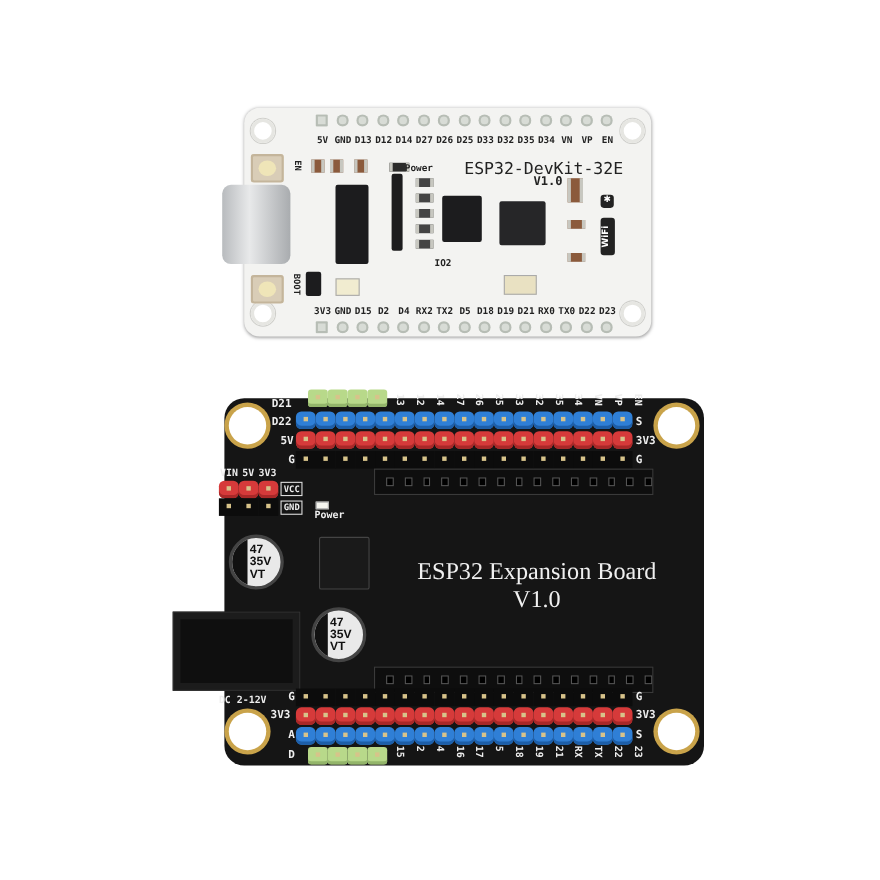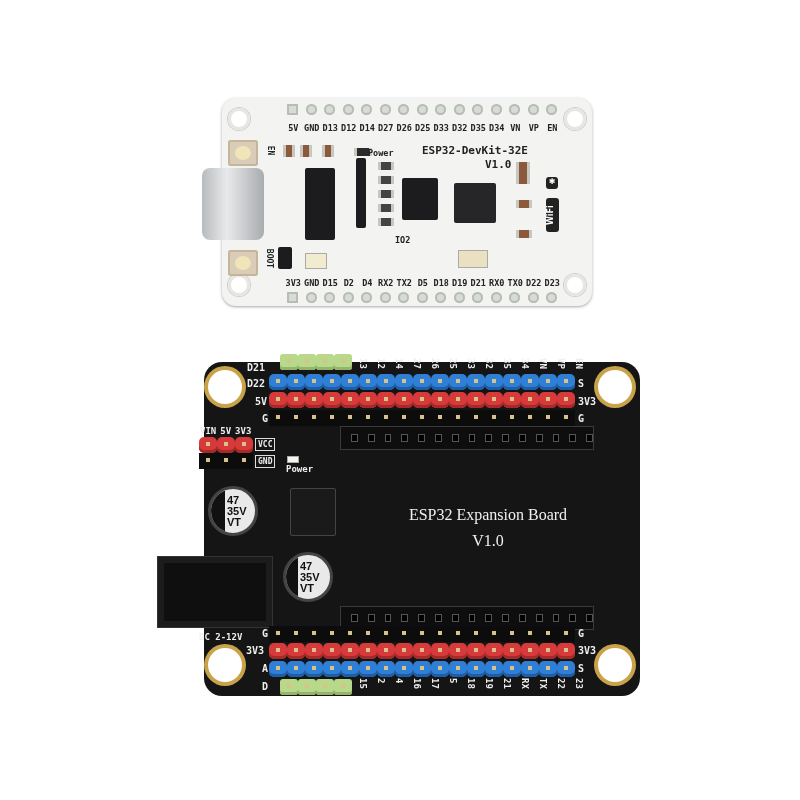--- a/index.html
+++ b/index.html
@@ -31,21 +31,21 @@
   .hdr.blue div{background:#2f7fd6;border-radius:5px;box-shadow:inset 0 -3px 0 #1d5ea8;}
   .hdr.green div{background:#b8d98a;border-radius:3px;box-shadow:inset 0 -3px 0 #93b56a;}
   .hdr.black div{background:#0c0c0c;}
   .femhdr{position:absolute;height:22px;background:#0e0e0e;border:1px solid #3a3a3a;display:flex;align-items:center;}
   .femhdr i{display:inline-block;width:6px;height:6px;background:#000;border:1px solid #555;margin-left:10px;}
   .wsilk{position:absolute;font-family:"DejaVu Sans Mono",monospace;font-size:10px;font-weight:bold;color:#eee;white-space:nowrap;}
   .vlabel{position:absolute;font-family:"DejaVu Sans Mono",monospace;font-size:9px;font-weight:bold;color:#eee;writing-mode:vertical-rl;}
   .cap{position:absolute;width:44px;height:44px;border-radius:50%;background:#e9e9e9;border:3px solid #444;overflow:hidden;}
   .cap .cap-text{position:absolute;font-family:"Liberation Sans",sans-serif;font-weight:bold;font-size:11px;color:#111;line-height:10px;}
   .jack{position:absolute;left:157px;top:556px;width:114px;height:70px;background:#0f0f0f;border:1px solid #333;box-shadow:inset 0 0 0 6px #1c1c1c;}
-  .title-serif{position:absolute;font-family:"Liberation Serif",serif;color:#f0f0f0;font-size:16px;text-align:center;width:280px;}
+  .title-serif{position:absolute;font-family:"Liberation Serif",serif;color:#f0f0f0;font-size:22px;text-align:center;width:280px;}
 </style>
 </head>
 <body>
 
 <div class="abs devboard">
   <div class="hole" style="left:6px;top:10px"></div>
   <div class="hole" style="right:6px;top:10px"></div>
   <div class="hole" style="left:6px;bottom:10px"></div>
   <div class="hole" style="right:6px;bottom:10px"></div>
 </div>
@@ -106,21 +106,21 @@
 <div class="smd" style="left:378px;top:162px;width:10px;height:8px;background:#444"></div>
 <div class="smd" style="left:378px;top:176px;width:10px;height:8px;background:#444"></div>
 <div class="smd" style="left:378px;top:190px;width:10px;height:8px;background:#444"></div>
 <div class="smd" style="left:378px;top:204px;width:10px;height:8px;background:#444"></div>
 <div class="smd" style="left:378px;top:218px;width:10px;height:8px;background:#444"></div>
 <div class="smd" style="left:516px;top:162px;width:8px;height:22px"></div>
 <div class="smd" style="left:516px;top:200px;width:10px;height:8px"></div>
 <div class="smd" style="left:516px;top:230px;width:10px;height:8px"></div>
 <div class="silk" style="left:368px;top:148px">Power</div>
 <div class="silk" style="left:395px;top:235px">IO2</div>
-<div class="silk" style="left:422px;top:144px;font-size:11px;font-weight:bold">ESP32-DevKit-32E</div>
+<div class="silk" style="left:422px;top:144px;font-size:15px;font-weight:normal">ESP32-DevKit-32E</div>
 <div class="silk" style="left:485px;top:158px;font-size:11px">V1.0</div>
 <div class="wifi-badge" style="left:546px;top:177px;width:12px;height:12px;font-size:8px">✱</div>
 <div class="wifi-badge" style="left:546px;top:198px;width:13px;height:34px;font-size:8px;writing-mode:vertical-rl;transform:rotate(180deg)">WiFi</div>
 
 <div class="pinrow abs" style="left:284px;top:278px">
   <span class="silk" style="position:static;width:18.5px">3V3</span>
   <span class="silk" style="position:static;width:18.5px">GND</span>
   <span class="silk" style="position:static;width:18.5px">D15</span>
   <span class="silk" style="position:static;width:18.5px">D2</span>
   <span class="silk" style="position:static;width:18.5px">D4</span>

